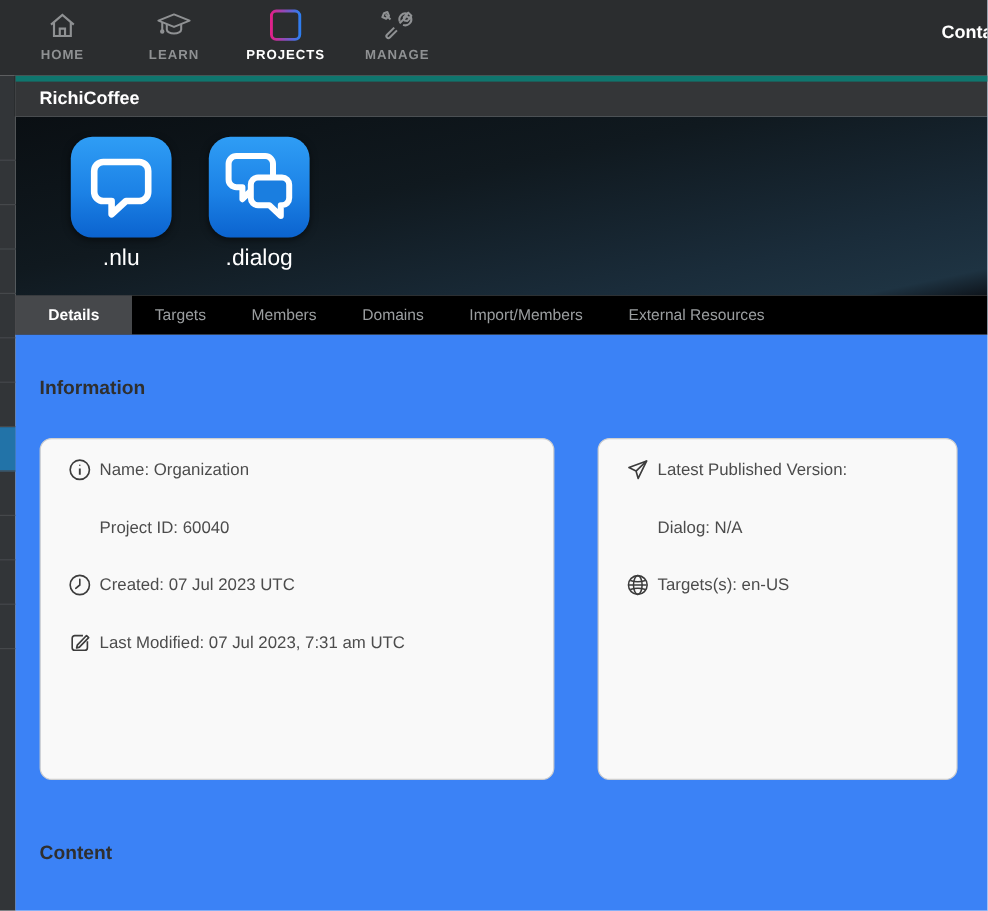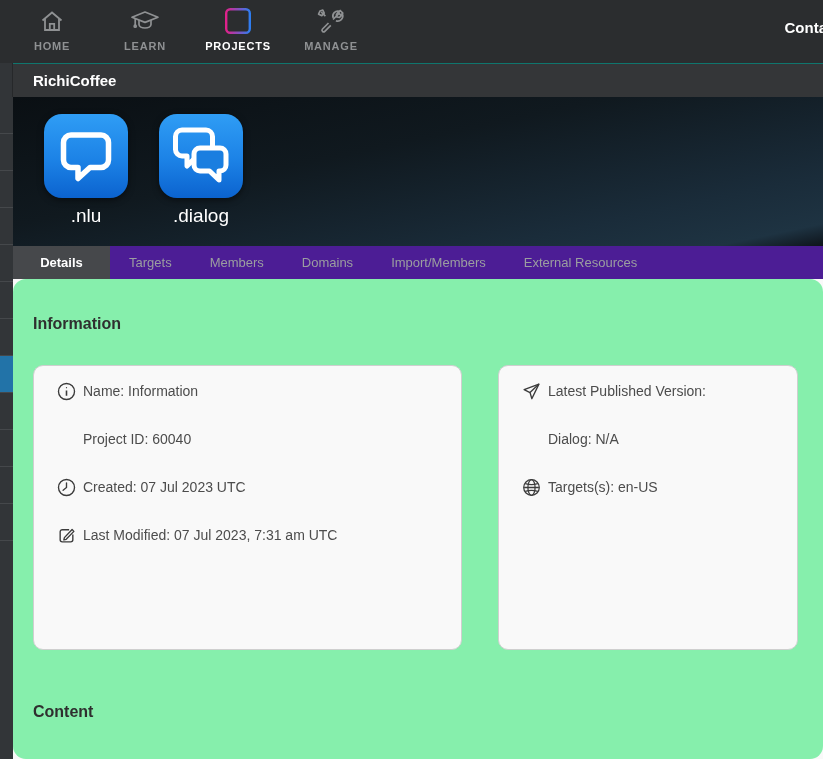--- a/index.html
+++ b/index.html
@@ -20,43 +20,43 @@
 
   
   .shell { display:flex; height:696px; }
   .sidebar { width:13px; background:#323538; display:flex; flex-direction:column; }
   .sidebar .sb-spacer { height:34px; border-right:1px solid #26282a; }
   .sidebar .sb-item { height:37px; border-bottom:1px solid #45484b; }
   .sidebar .sb-item.active { background:#2273a8; }
   .main { flex:1; display:flex; flex-direction:column; min-width:0; }
 
   
-  .projectbar { height:34px; background:#343638; border-top:1px solid #0f766e;
+  .projectbar { height:34px; background:#343638; border-top:5px solid #0f766e;
                 display:flex; align-items:center; padding-left:20px; }
   .projectbar .ptitle { color:#fff; font-size:15px; font-weight:bold; }
 
   
   .banner { height:149px;
     background:linear-gradient(168deg,#0a0f13 0%,#10191f 40%,#1a2c3a 78%,#1e3342 93%,#0e141b 100%);
-    display:flex; padding:17px 0 0 31px; position:relative; }
+    display:flex; padding:17px 0 0 46px; position:relative; }
   .app { width:84px; margin-right:31px; display:flex; flex-direction:column; align-items:center; cursor:pointer; }
   .app-icon { width:84px; height:84px; border-radius:18px;
     background:linear-gradient(180deg,#2f9df5 0%,#1c82e6 55%,#0b63cf 100%);
     box-shadow:0 2px 6px rgba(0,0,0,.5); display:flex; align-items:center; justify-content:center; }
   .app-label { margin-top:7px; color:#fff; font-size:19px; }
 
   
-  .tabbar { height:33px; background:#4c1d95; display:flex; align-items:stretch; }
+  .tabbar { height:33px; background:#000000; display:flex; align-items:stretch; }
   .tab { display:flex; align-items:center; padding:0 19px; font-size:13px;
          color:#9b9ea0; cursor:pointer; white-space:nowrap; }
   .tab.active { background:#46484b; color:#ffffff; font-weight:bold;
                 width:97px; justify-content:center; padding:0; }
 
   
-  .content { flex:1; background:#86efac; padding:36px 0 0 20px; overflow:hidden;border-radius:13px; }
+  .content { flex:1; background:#3b82f6; padding:36px 0 0 20px; overflow:hidden; }
   .h-section { font-size:16px; font-weight:bold; color:#2f2f2f; }
   .cards { display:flex; margin-top:32px; }
   .card { height:285px; border:1px solid #cfcfcf; border-radius:10px; background:#f9f9f9; padding-top:1px; }
   .card.info { width:429px; }
   .card.version { width:300px; margin-left:36px; }
   .crow { height:48px; display:flex; align-items:center; }
   .crow .ic { width:30px; margin-left:17px; display:flex; align-items:center; justify-content:center; }
   .crow .txt { margin-left:2px; font-size:14px; color:#4c4c4c; }
   .crow.extra-gap { margin-top:5px; }
   .h-content { margin-top:53px; }
@@ -184,21 +184,21 @@
 
         <div class="card info">
           <div class="crow">
             <span class="ic">
               <svg width="19" height="19" viewBox="0 0 18 18" fill="none" stroke="#3c3c3c" stroke-width="1.3">
                 <circle cx="9" cy="9" r="7.6"></circle>
                 <path d="M9 8 V13" stroke-width="1.5"></path>
                 <circle cx="9" cy="5.4" r="0.6" fill="#3c3c3c" stroke="none"></circle>
               </svg>
             </span>
-            <span class="txt">Name: Information</span>
+            <span class="txt">Name: Organization</span>
           </div>
           <div class="crow">
             <span class="ic"></span>
             <span class="txt">Project ID: 60040</span>
           </div>
           <div class="crow">
             <span class="ic">
               <svg width="19" height="19" viewBox="0 0 18 18" fill="none" stroke="#3c3c3c" stroke-width="1.3">
                 <circle cx="9" cy="9" r="7.6"></circle>
                 <path d="M9 4.6 V9 L5.8 11.6" stroke-linecap="round"></path>

